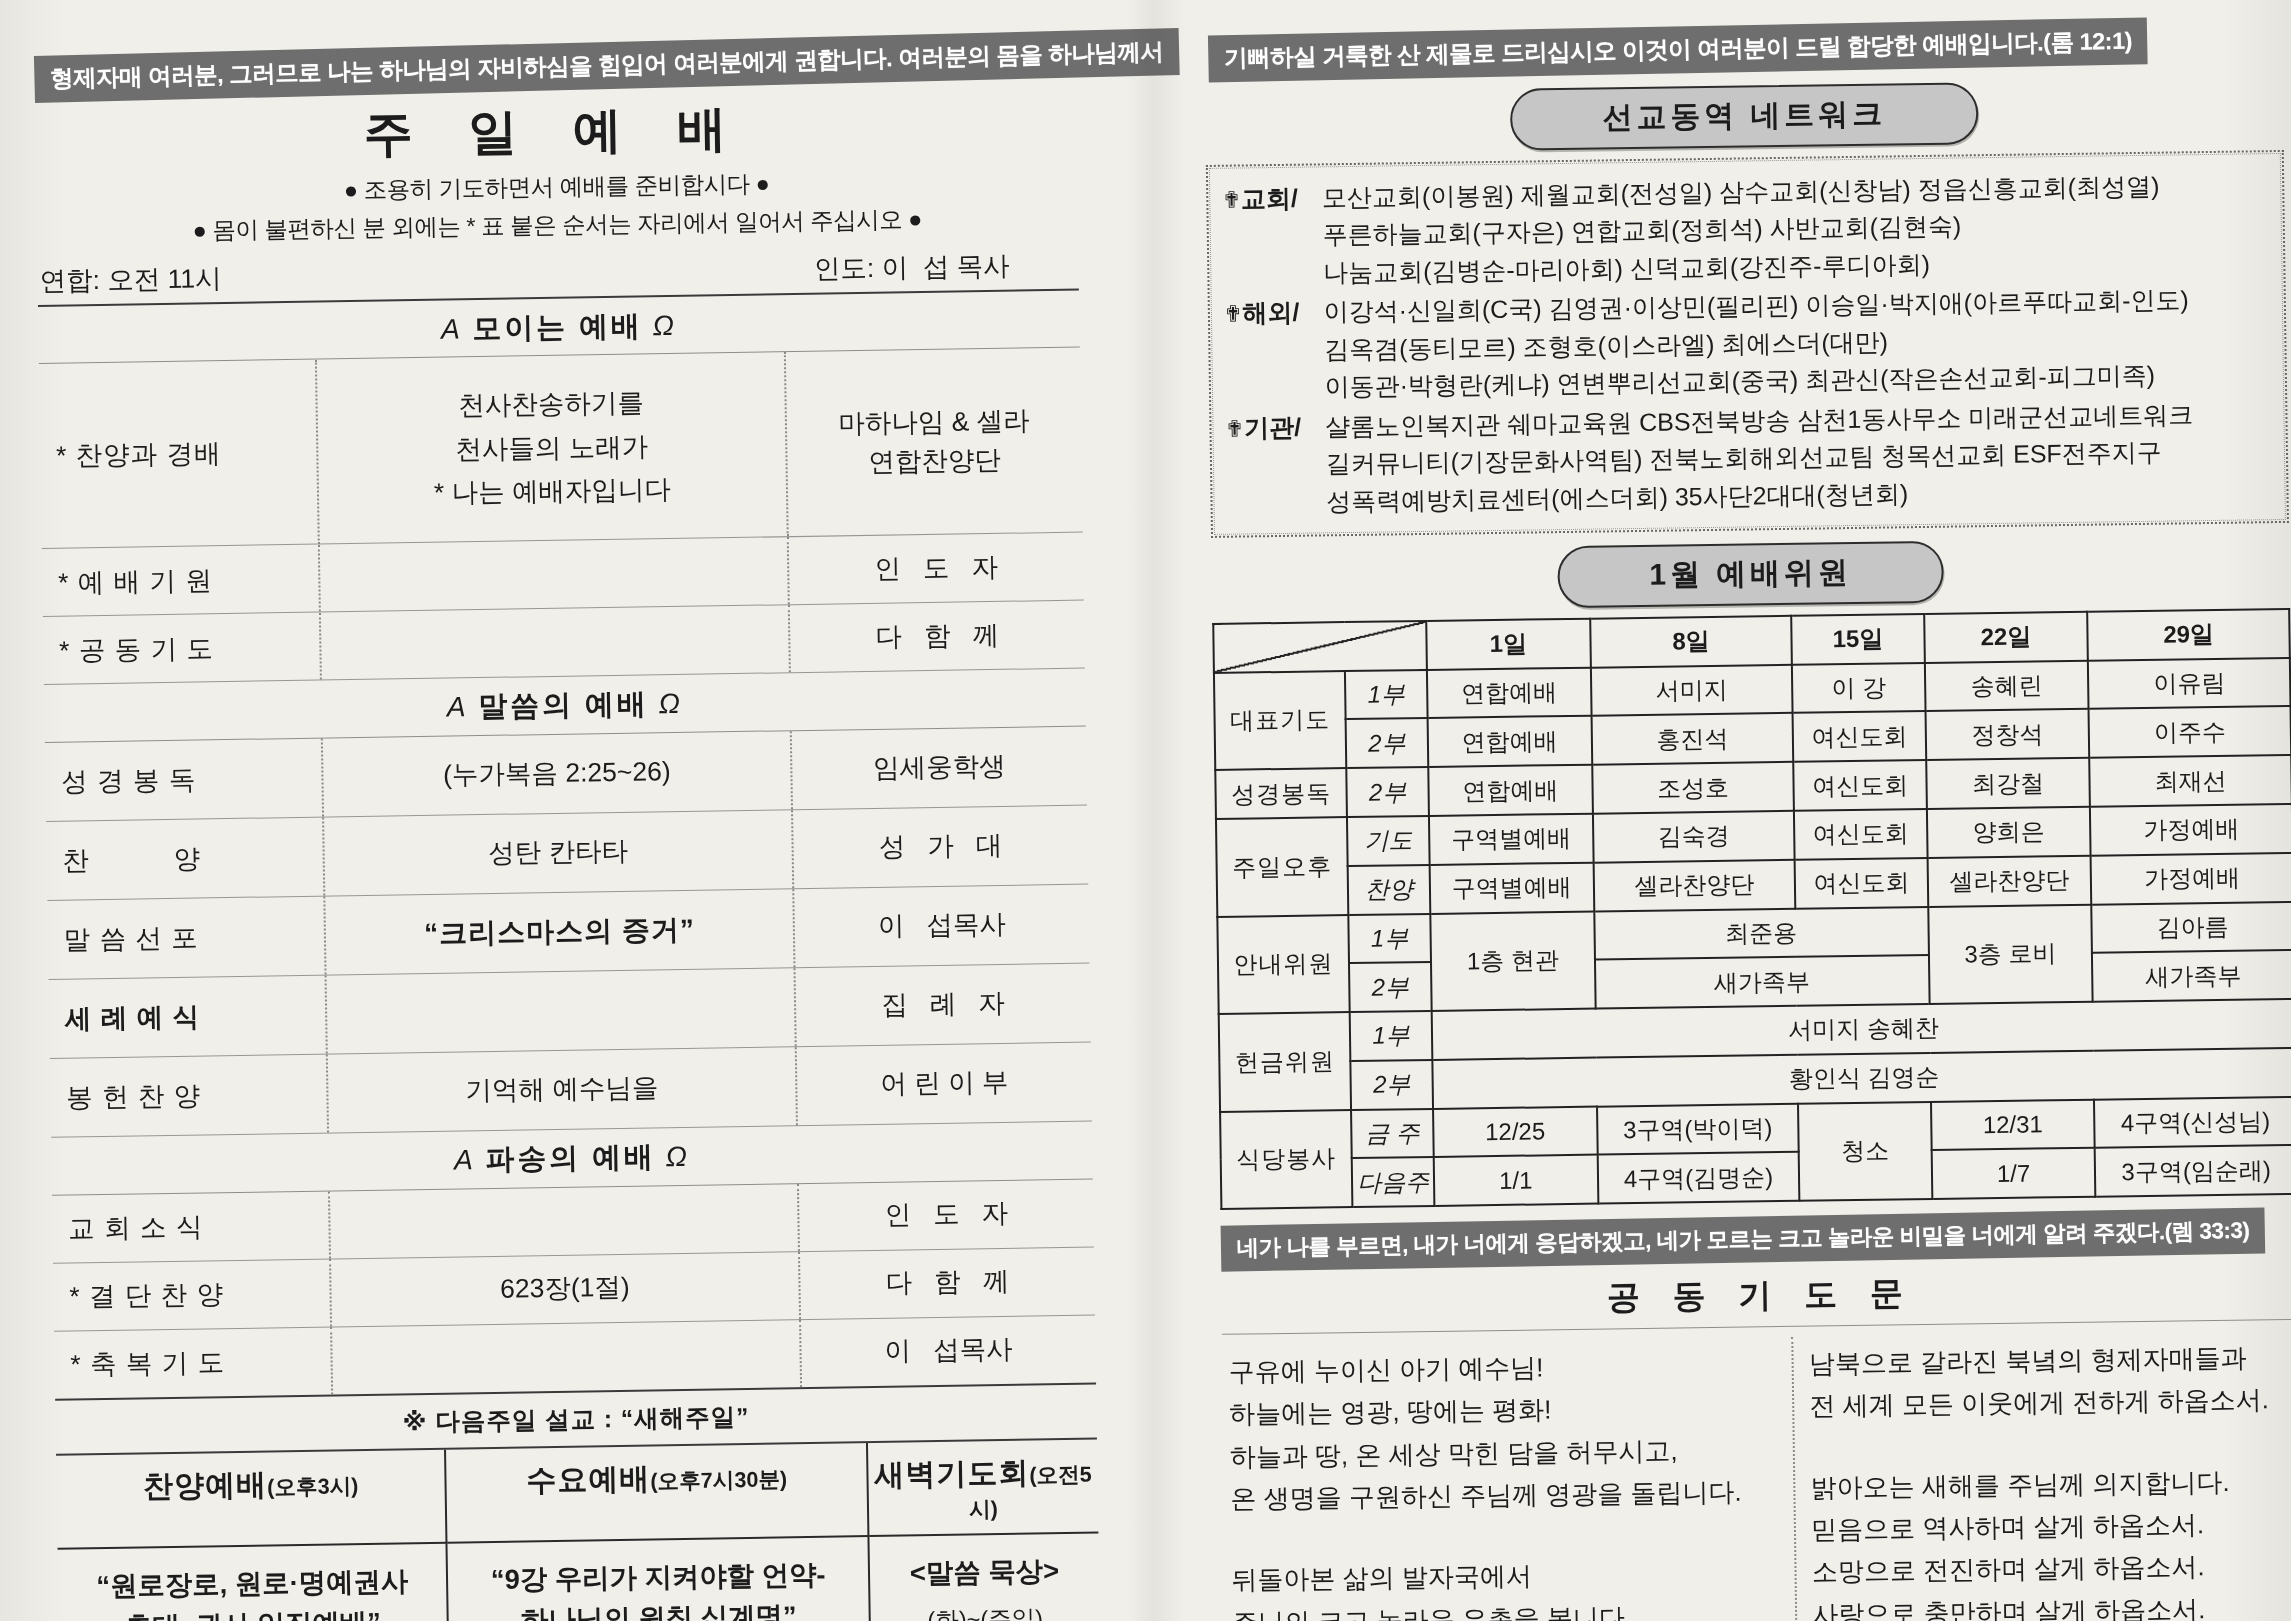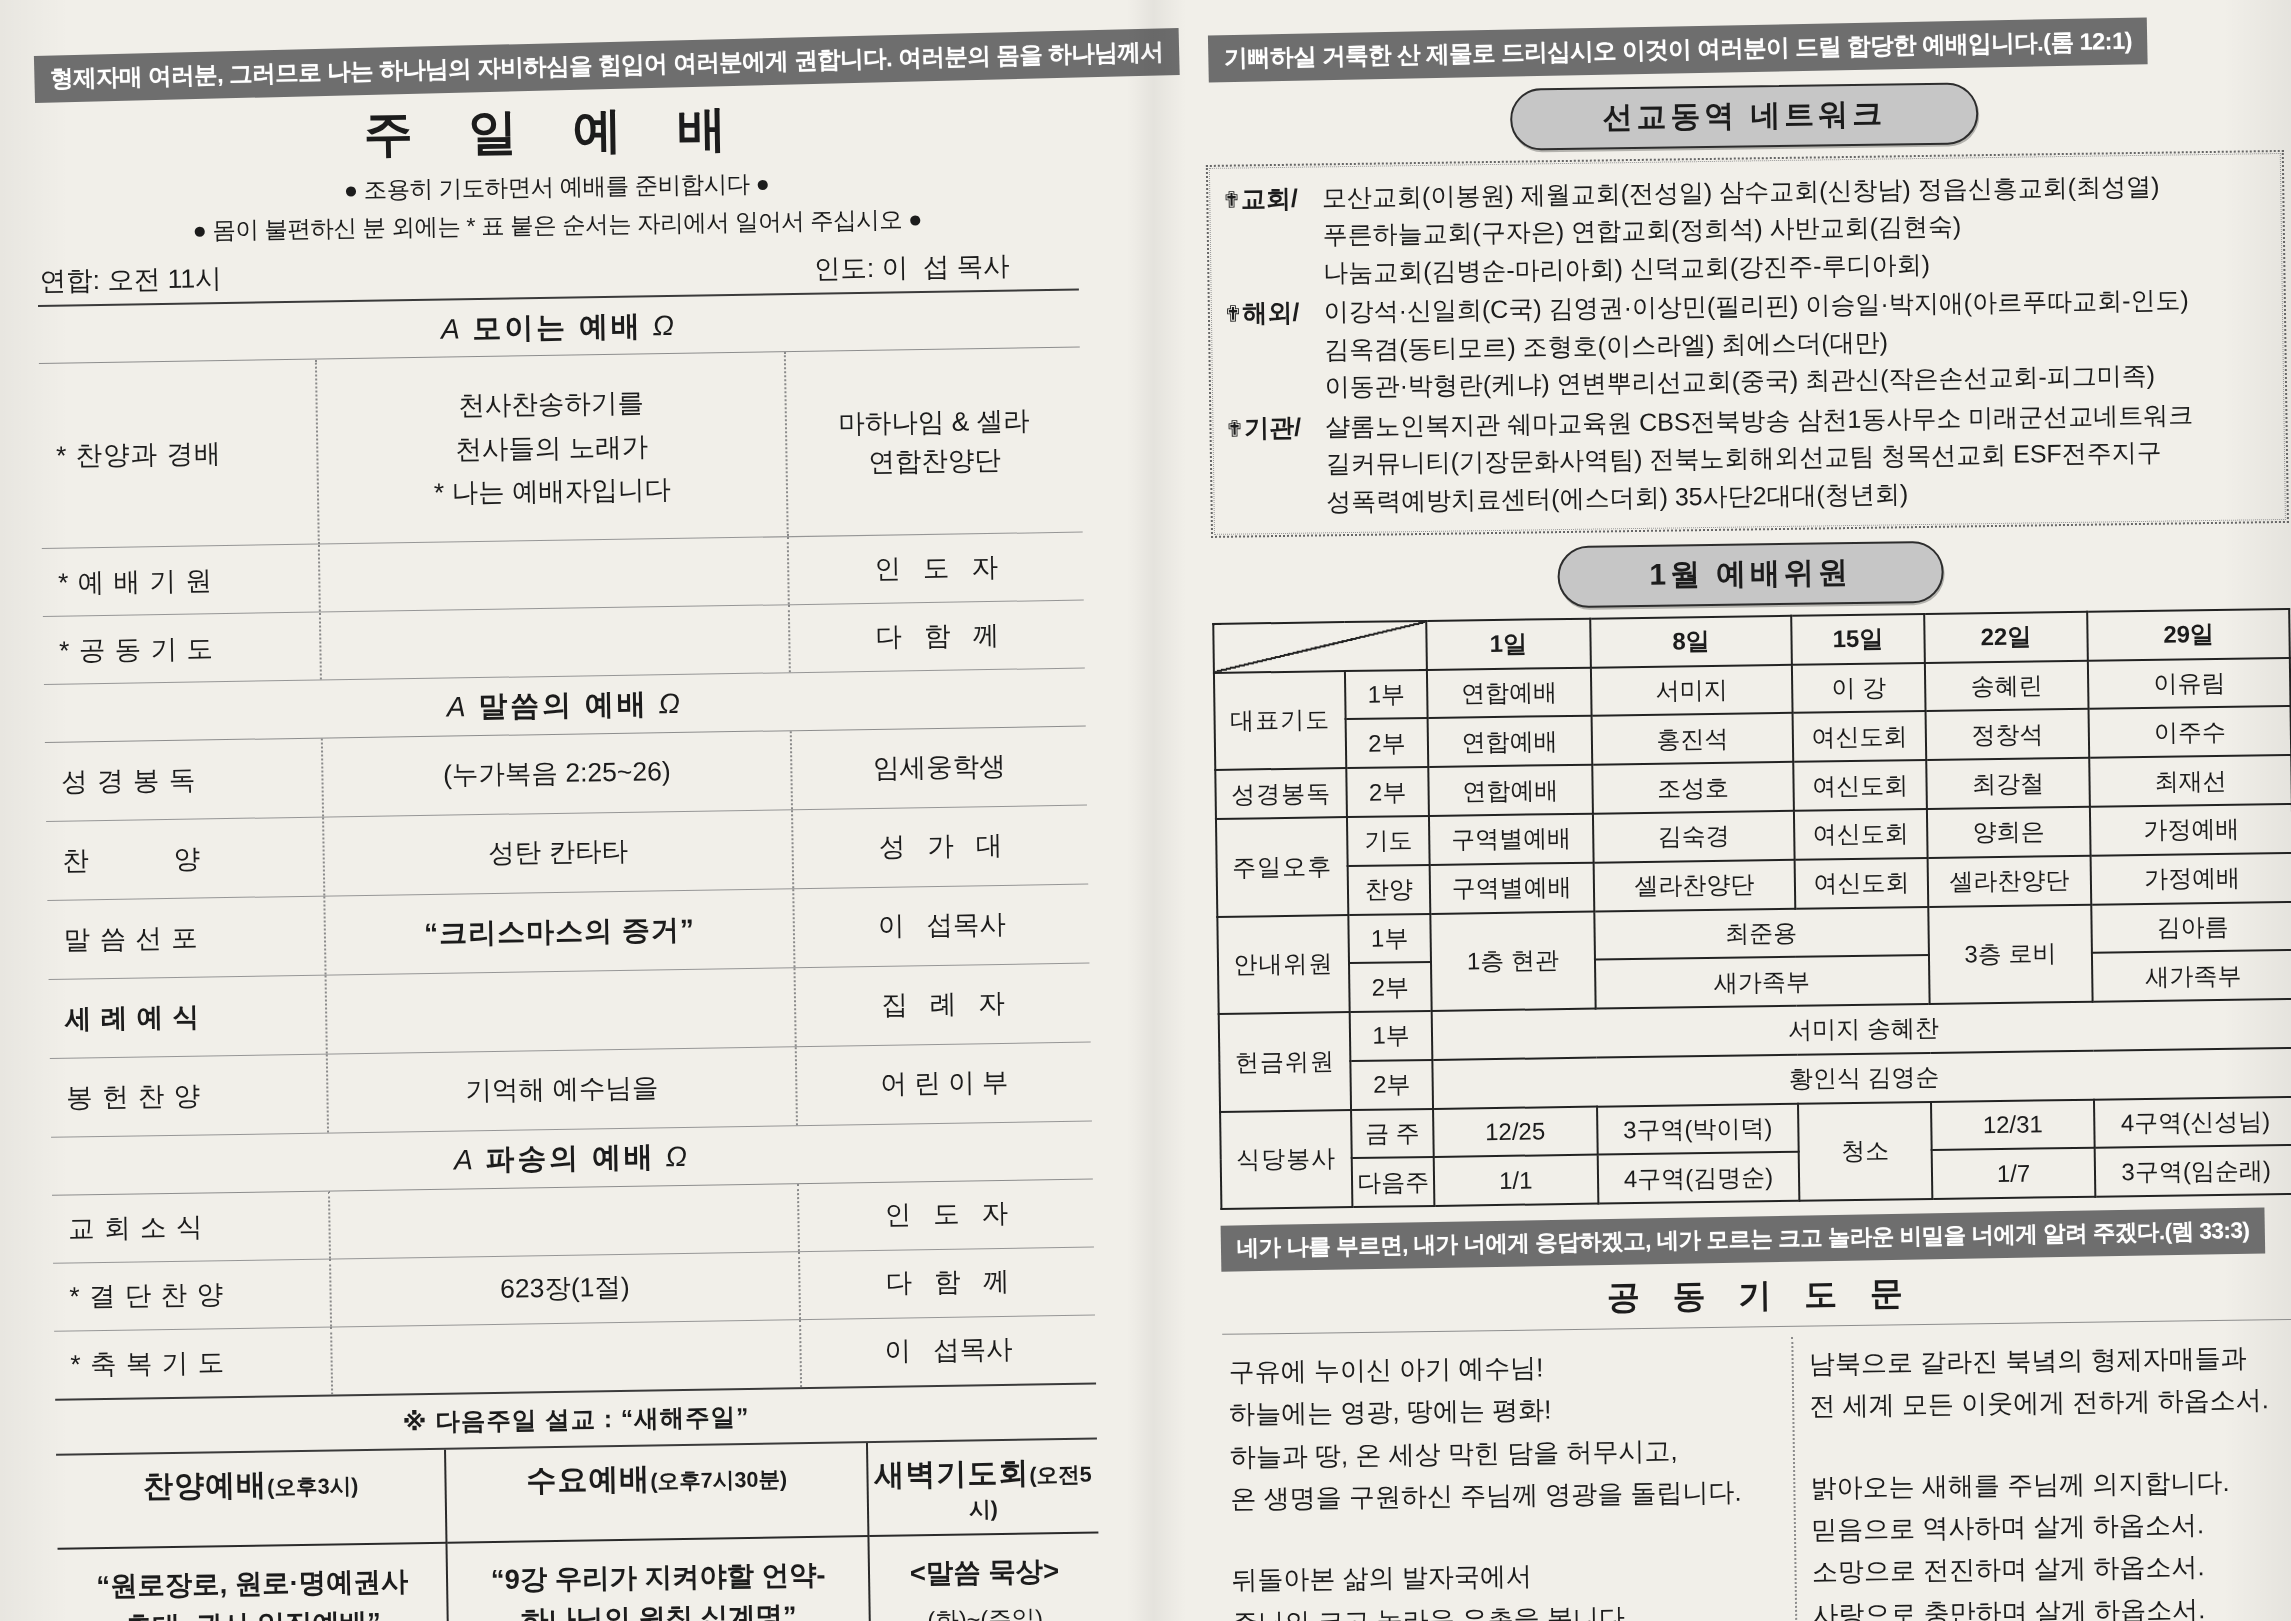--- a/index.html
+++ b/index.html
@@ -85,21 +85,21 @@
   .net-lines span{display:block;white-space:nowrap;}
   .cross{font-size:22.5px;}
 
   table.committee{border-collapse:collapse;width:100%;margin-top:9.8px;
     border:2.5px solid #222;}
   table.committee td{
     border:2px solid #222;text-align:center;font-size:24px;
     padding:4.9px 2px;height:37px;white-space:nowrap;
   }
   td.grp{font-size:24.5px;letter-spacing:1px;width:125px;}
-  td.sub{width:76px;}
+  td.sub{width:76px;font-style:italic;}
   td.diag{
     background:linear-gradient(to bottom right,
       transparent 48.8%, #222 48.8%, #222 51.2%, transparent 51.2%);
   }
   td.day{font-weight:bold;font-size:25.5px;}
 
   .prayer-title{
     text-align:center;font-size:33px;font-weight:bold;letter-spacing:11.8px;
     margin-top:11.8px;padding-bottom:7.8px;border-bottom:1.5px solid #8d8d8d;
   }

